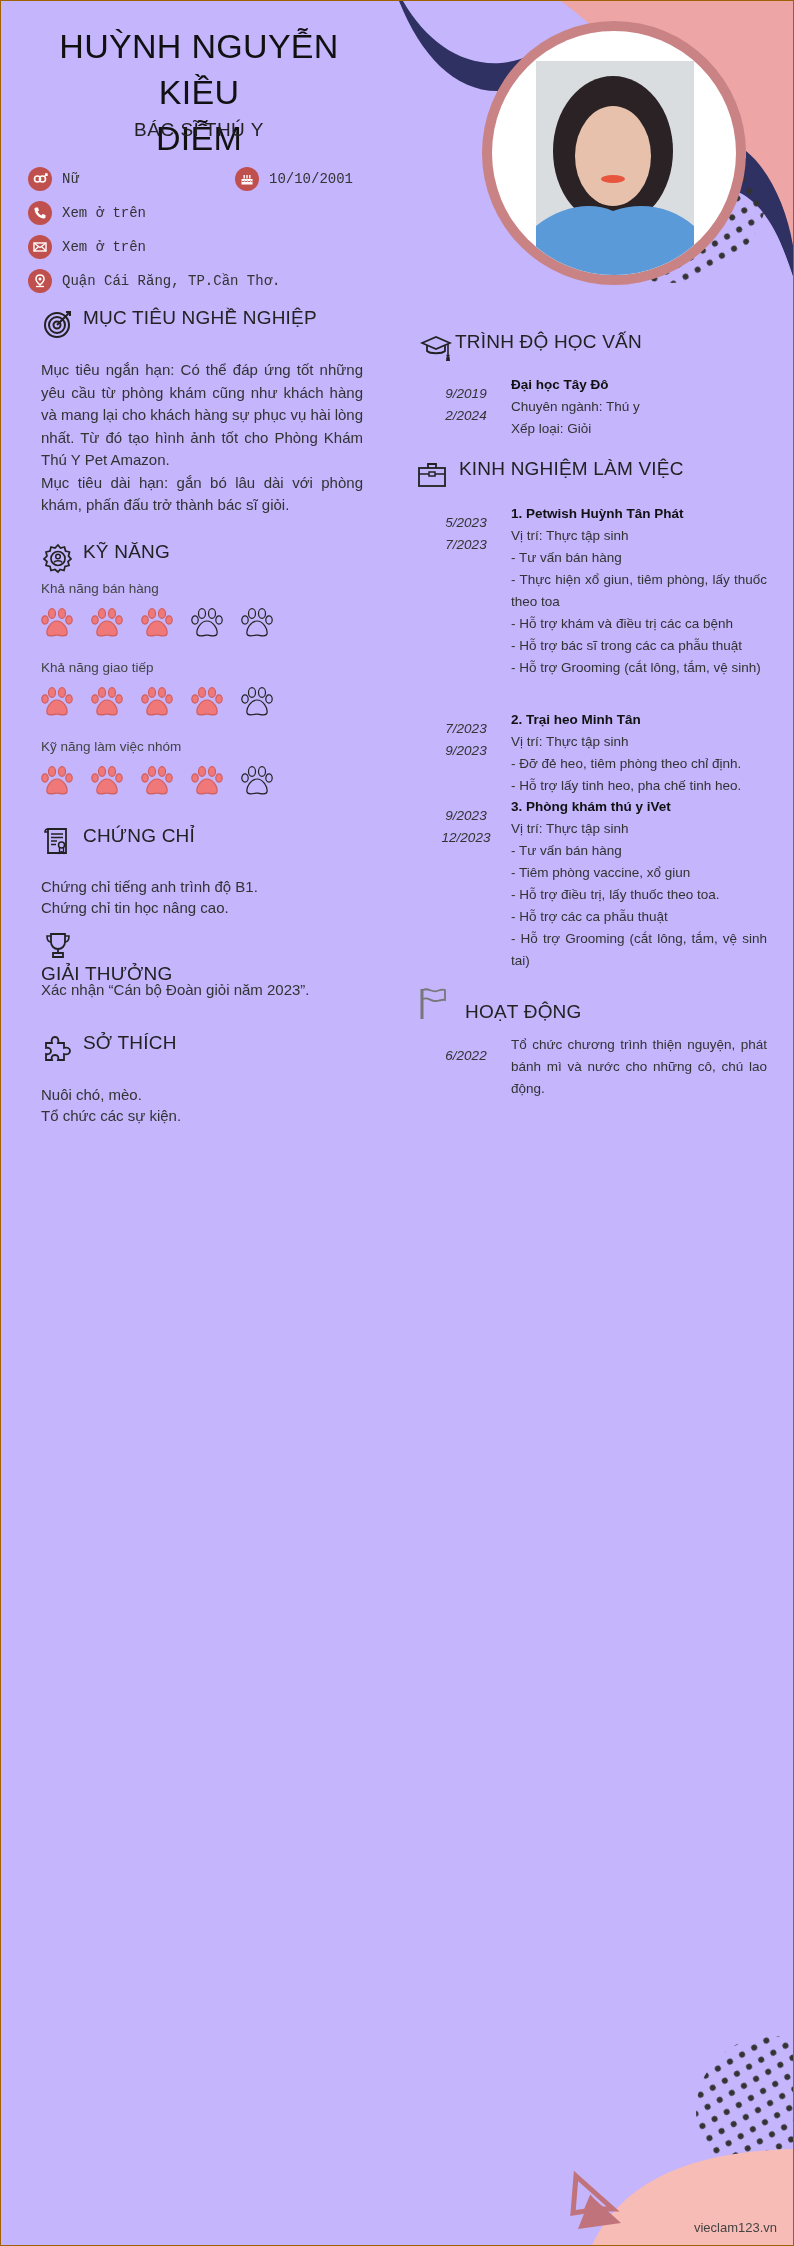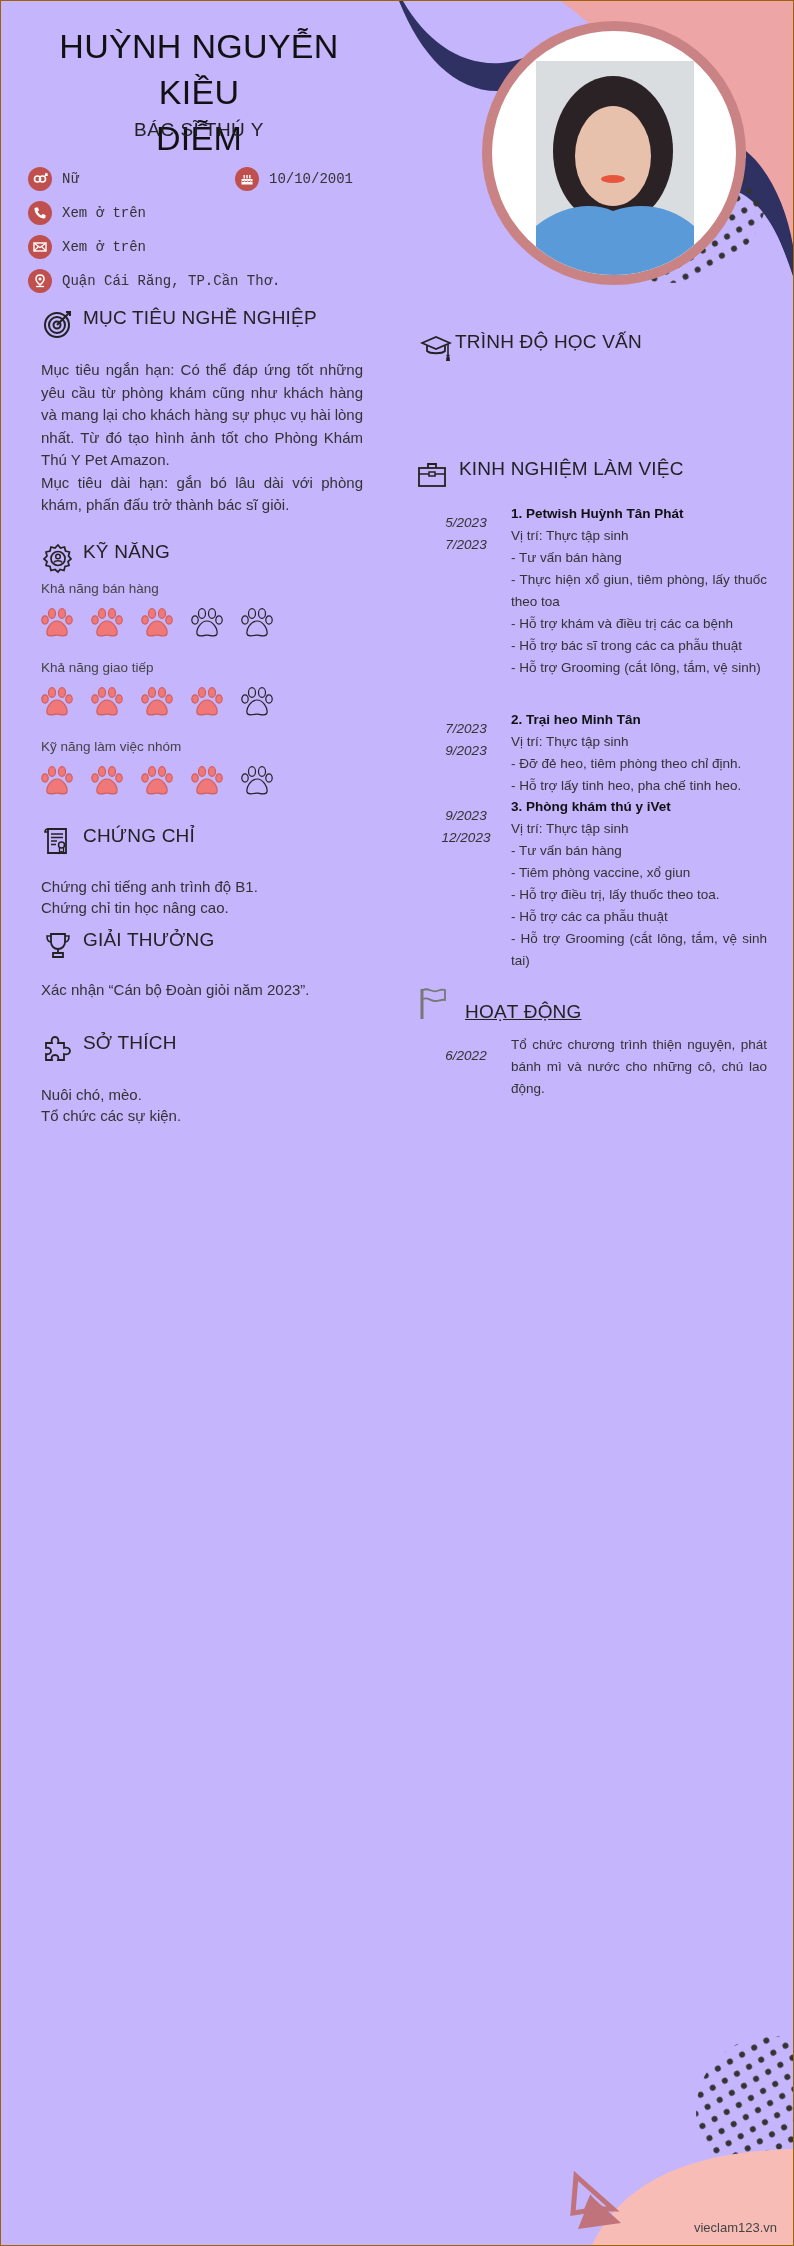--- a/index.html
+++ b/index.html
@@ -289,21 +289,21 @@
           <path d="M17.5,21.5 L17.5,27 L19.5,25.5 L21.5,27 L21.5,21.5" fill="none" stroke="#222" stroke-width="1.4"></path>
         </svg>
     </span>
     <span>CHỨNG CHỈ</span>
   </div>
   <div class="para" style="left:40px;top:875px;width:330px;line-height:21px;">
     <p>Chứng chỉ tiếng anh trình độ B1.</p>
     <p>Chứng chỉ tin học nâng cao.</p>
   </div>
 
-  <div class="sec-head" style="left:40px;top:928px;">
+  <div class="sec-head" style="left:40px;top:928px;flex-direction:column;">
     <span class="hicon">
       <svg viewBox="0 0 32 32">
           <path d="M9,4 L23,4 L23,12 C23,16 20,19 16,19 C12,19 9,16 9,12 Z" fill="none" stroke="#222" stroke-width="1.8"></path>
           <path d="M9,6 L5,6 C5,10 7,12 9,12 M23,6 L27,6 C27,10 25,12 23,12" fill="none" stroke="#222" stroke-width="1.6"></path>
           <path d="M16,19 L16,23 M11,23 L21,23 L21,27 L11,27 Z" fill="none" stroke="#222" stroke-width="1.8"></path>
         </svg>
     </span>
     <span>GIẢI THƯỞNG</span>
   </div>
   <div class="para" style="left:40px;top:978px;width:340px;line-height:21px;">
@@ -327,20 +327,31 @@
     <span class="hicon" style="margin-right:2px;">
       <svg viewBox="0 0 32 32">
           <path d="M2,11 L16,5 L30,11 L16,17 Z" fill="none" stroke="#222" stroke-width="1.8"></path>
           <path d="M7,13.5 L7,19 C10,22 22,22 25,19 L25,13.5" fill="none" stroke="#222" stroke-width="1.8"></path>
           <path d="M28,12 L28,22" stroke="#222" stroke-width="1.6"></path>
           <circle cx="28" cy="23.5" r="1.6" fill="#222"></circle>
           <path d="M26.5,25 L26,29 L30,29 L29.5,25" fill="#222"></path>
         </svg>
     </span>
     <span>TRÌNH ĐỘ HỌC VẤN</span>
+  </div>
+  <div class="tl-row" style="top:373px;">
+    <div class="tl-date">
+      <div>9/2019</div>
+      <div>2/2024</div>
+    </div>
+    <div class="tl-body">
+      <div class="strong">Đại học Tây Đô</div>
+      <div>Chuyên ngành: Thú y</div>
+      <div>Xếp loại: Giỏi</div>
+    </div>
   </div>
 
   <div class="sec-head" style="left:414px;top:457px;">
     <span class="hicon" style="margin-right:10px;">
       <svg viewBox="0 0 32 32">
           <rect x="3" y="9" width="26" height="18" fill="none" stroke="#222" stroke-width="1.8"></rect>
           <path d="M12,9 L12,5 L20,5 L20,9" fill="none" stroke="#222" stroke-width="1.8"></path>
           <path d="M3,15 L13,15 M19,15 L29,15" stroke="#222" stroke-width="1.6"></path>
           <rect x="13" y="13" width="6" height="4" fill="none" stroke="#222" stroke-width="1.5"></rect>
         </svg>
@@ -393,21 +404,21 @@
     </div>
   </div>
 
   <div class="sec-head" style="left:416px;top:986px;">
     <span class="hicon" style="margin-right:14px;align-items:flex-start;height:40px;">
       <svg viewBox="0 0 32 32">
           <path d="M4,2 L4,32" stroke="#777" stroke-width="3"></path>
           <path d="M5,3 C10,0 14,6 19,4 C22,3 25,2 27,3 L27,13 C24,12 21,14 18,14 C13,15 10,9 5,12" fill="none" stroke="#777" stroke-width="1.8"></path>
         </svg>
     </span>
-    <span style="padding-top:14px;text-decoration:underline;">HOẠT ĐỘNG</span>
+    <span style="padding-top:14px;">HOẠT ĐỘNG</span>
   </div>
   <div class="tl-row" style="top:1033px;">
     <div class="tl-date" style="padding-top:11px;">
       <div>6/2022</div>
     </div>
     <div class="tl-body">Tổ chức chương trình thiện nguyện, phát bánh mì và nước cho những cô, chú lao động.</div>
   </div>
 
   <div class="footer">vieclam123.vn</div>
 </div>

